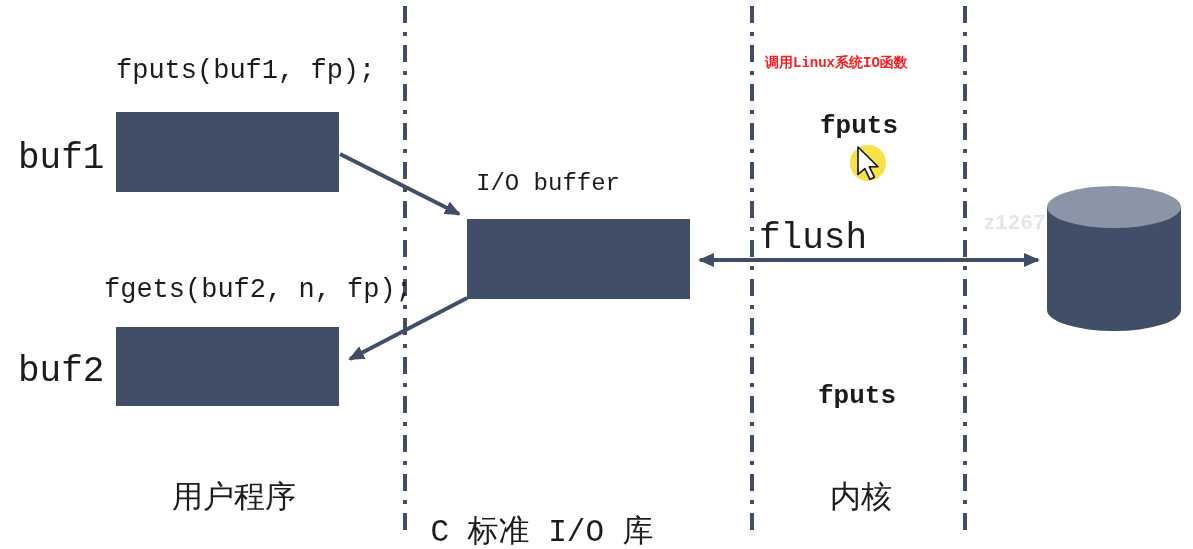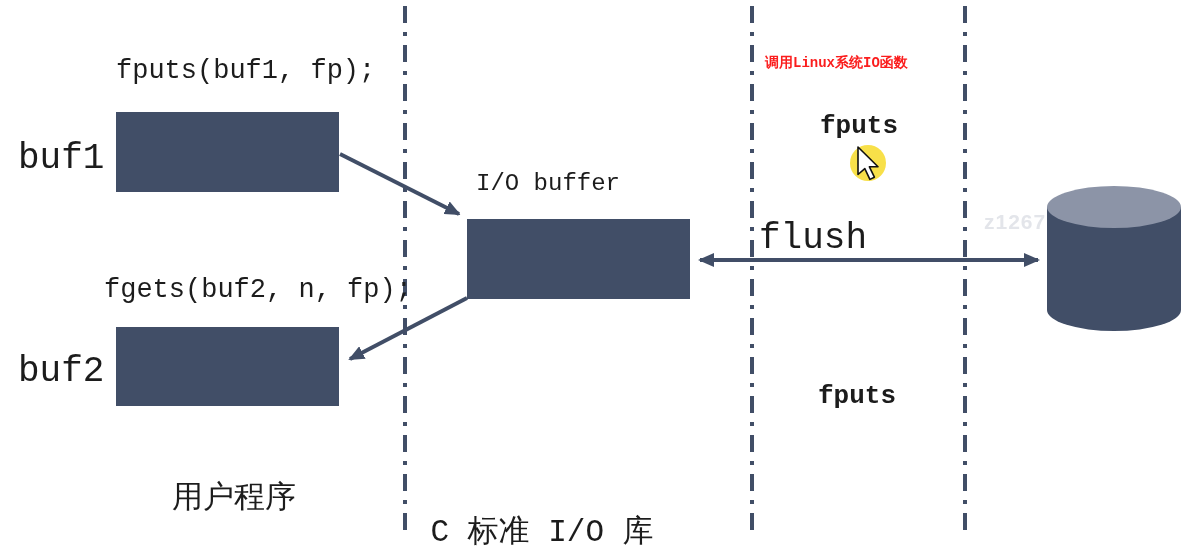--- a/index.html
+++ b/index.html
@@ -61,14 +61,15 @@
 
   <div class="lbl iobuf" style="left:476px;top:170px;">I/O buffer</div>
 
   <div class="lbl note" style="left:765px;top:55px;">调用Linux系统IO函数</div>
   <div class="lbl c syscall" style="left:818px;top:112px;width:82px;">fputs</div>
   <div class="lbl flush" style="left:759px;top:218px;">flush</div>
   <div class="lbl c syscall" style="left:818px;top:382px;width:74px;">fputs</div>
 
   <div class="lbl c lane" style="left:134px;width:200px;">用户程序</div>
   <div class="lbl c lane" style="left:422px;width:240px;margin-top:34px;">C 标准 I/O 库</div>
+  <div class="lbl c lane" style="left:781px;width:160px;">内核</div>
 
 </div>
 
 </body></html>

